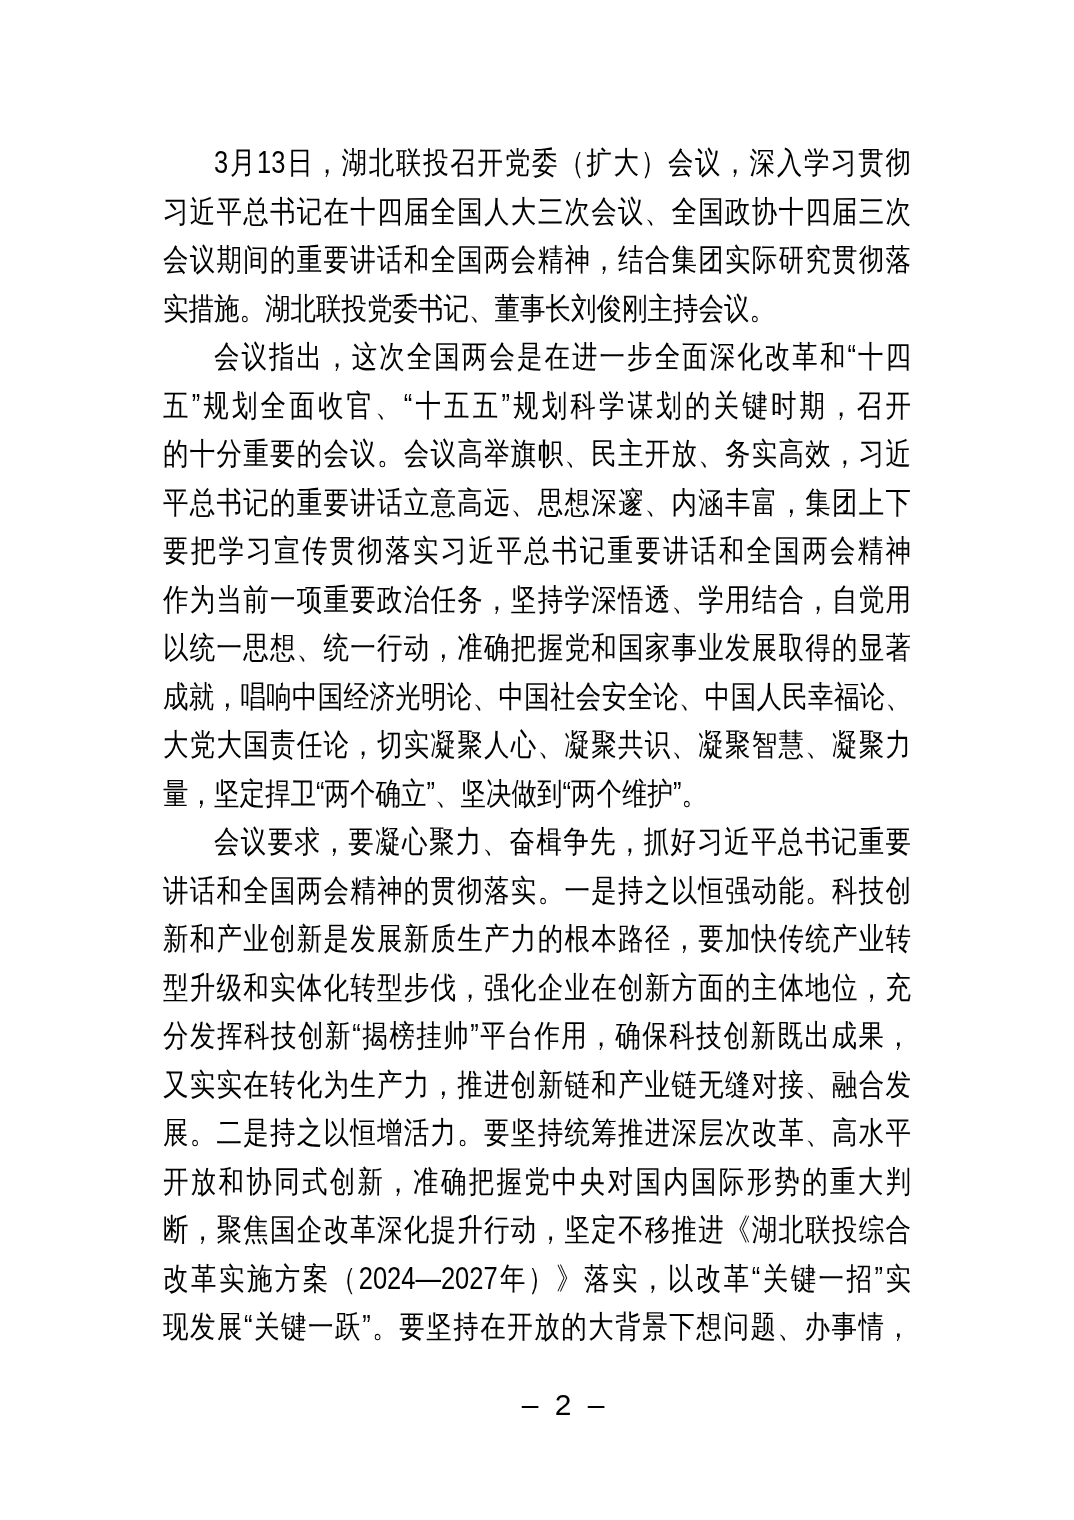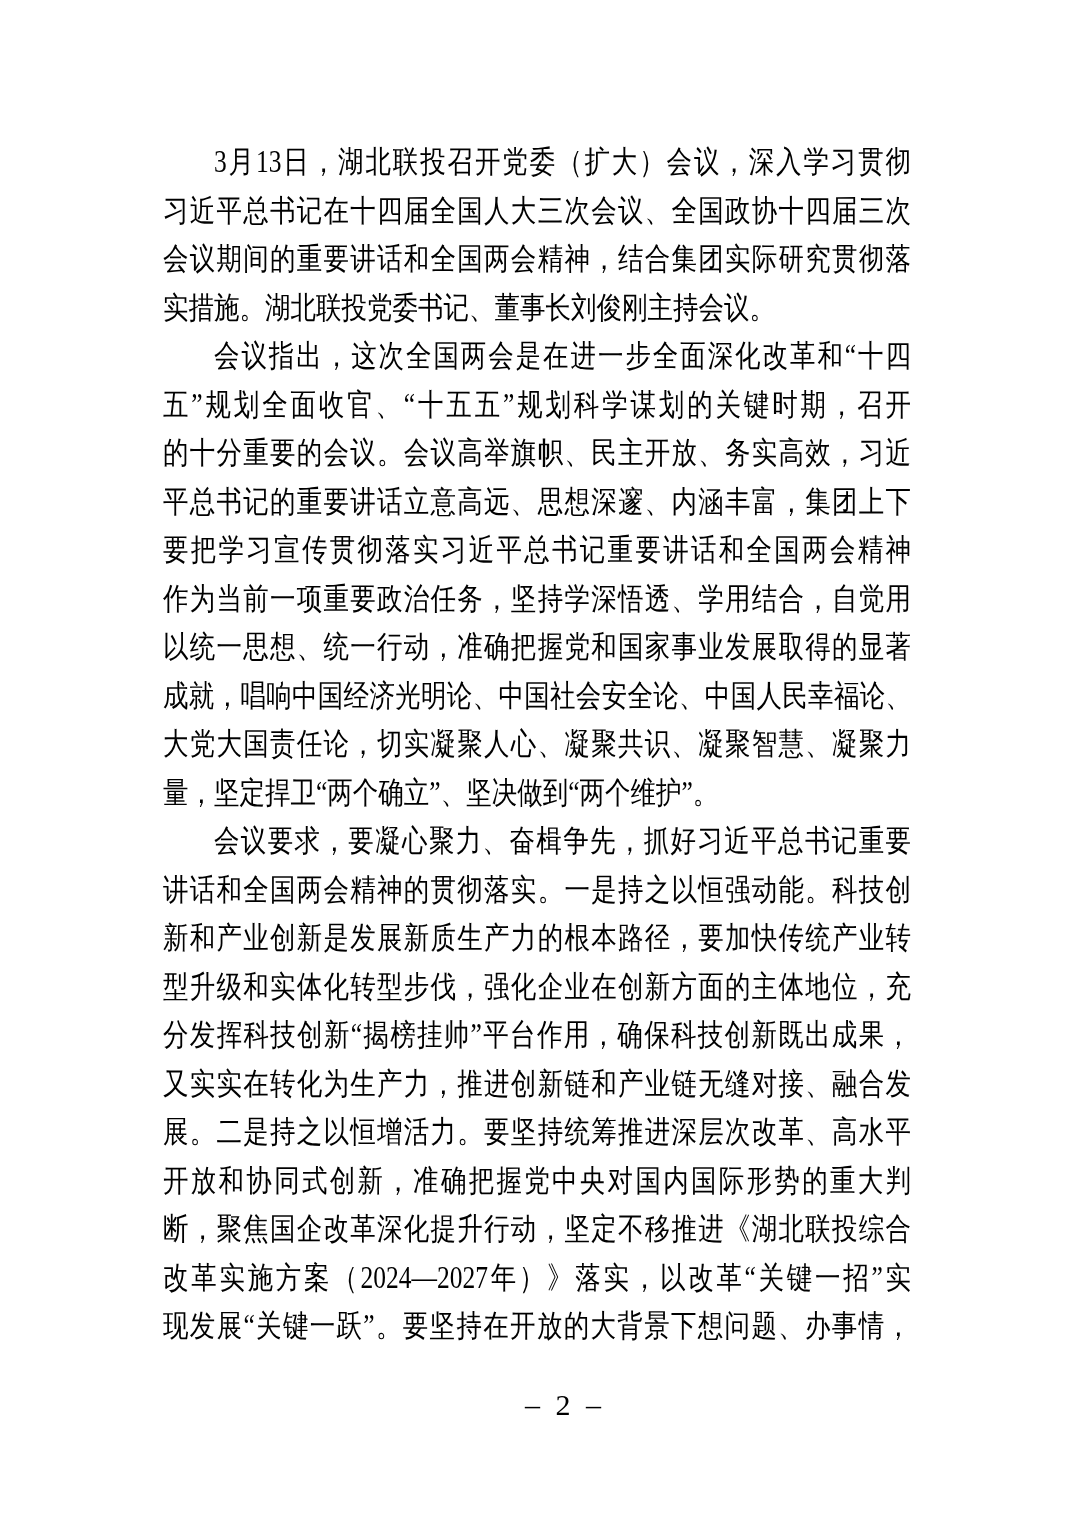--- a/index.html
+++ b/index.html
@@ -6,21 +6,21 @@
     margin: 0;
     padding: 0;
     background: #ffffff;
   }
   .page {
     position: relative;
     width: 1074px;
     height: 1520px;
     background: #ffffff;
     overflow: hidden;
-    font-family: Liberation Serif, serif;
+    font-family: Liberation Sans, sans-serif;
     color: #000000;
   }
   .content {
     position: absolute;
     left: 163px;
     top: 138px;
     width: 748px;
   }
   .line {
     height: 48.5px;

